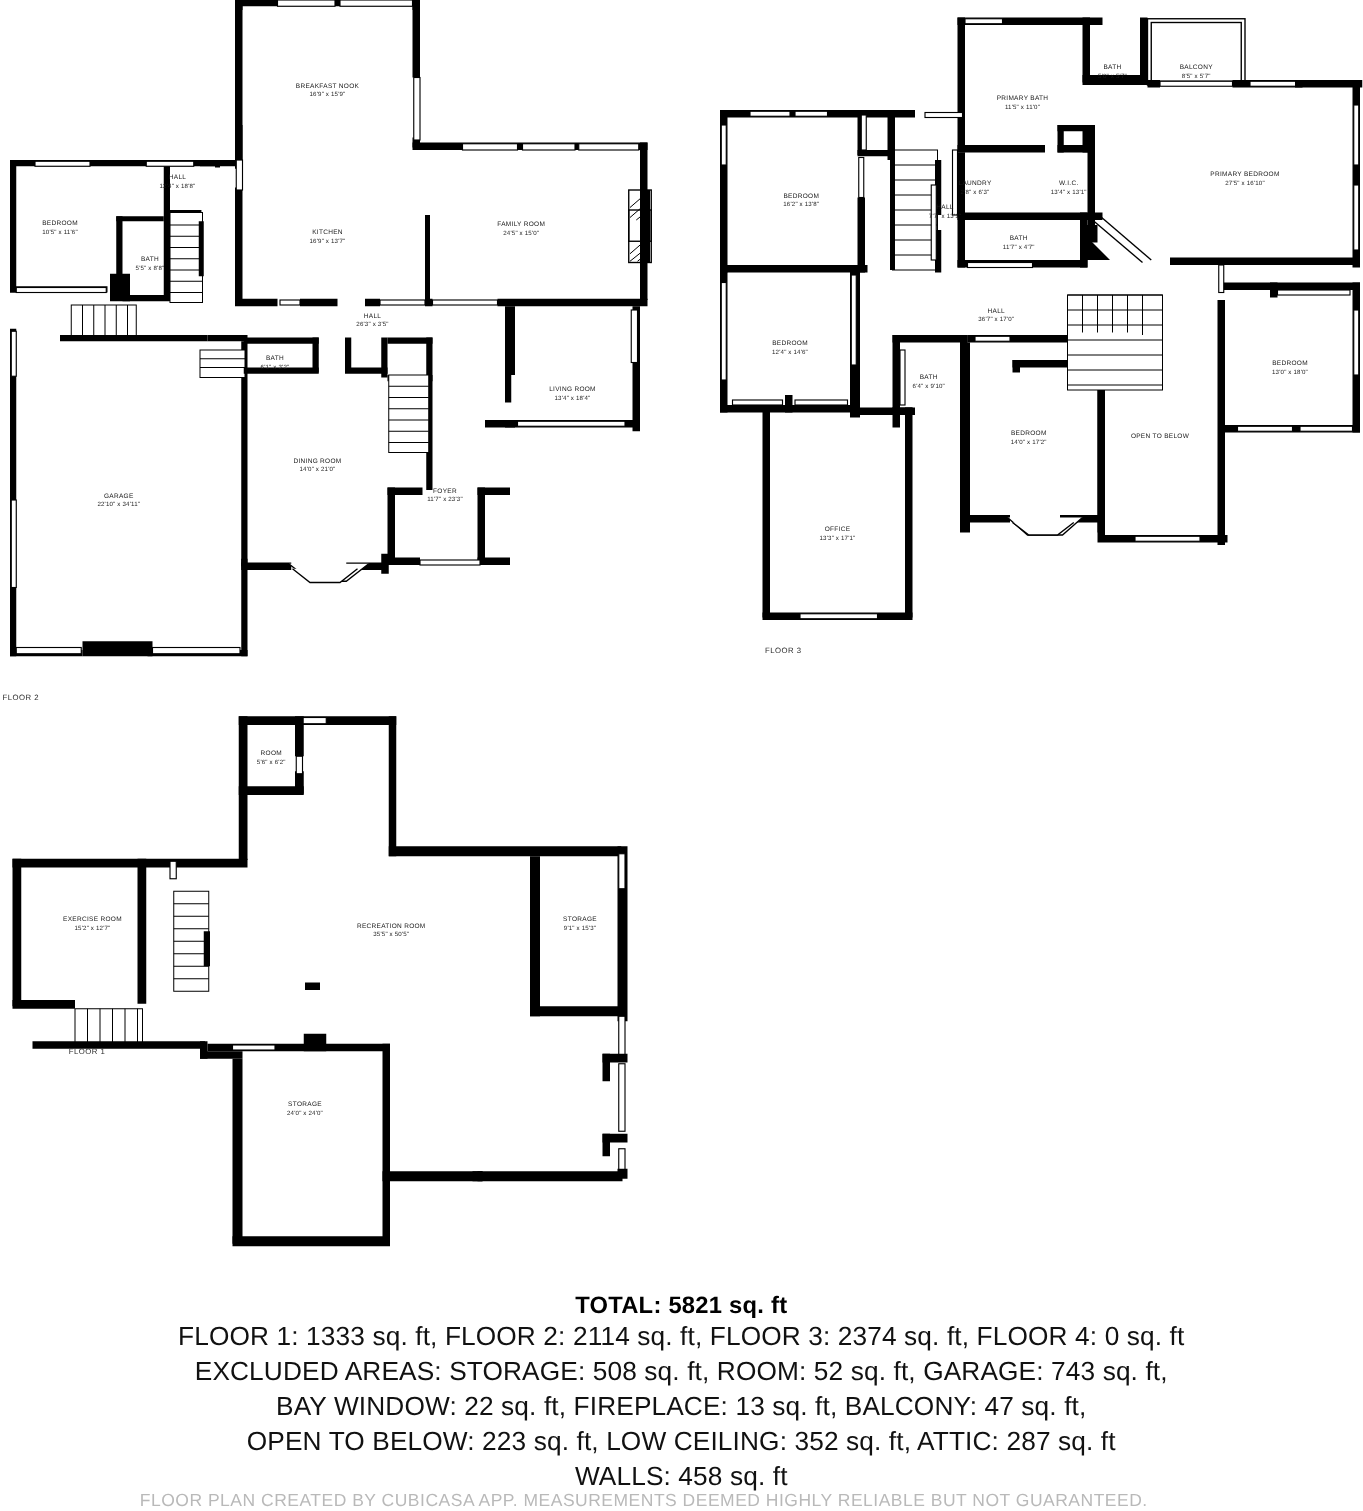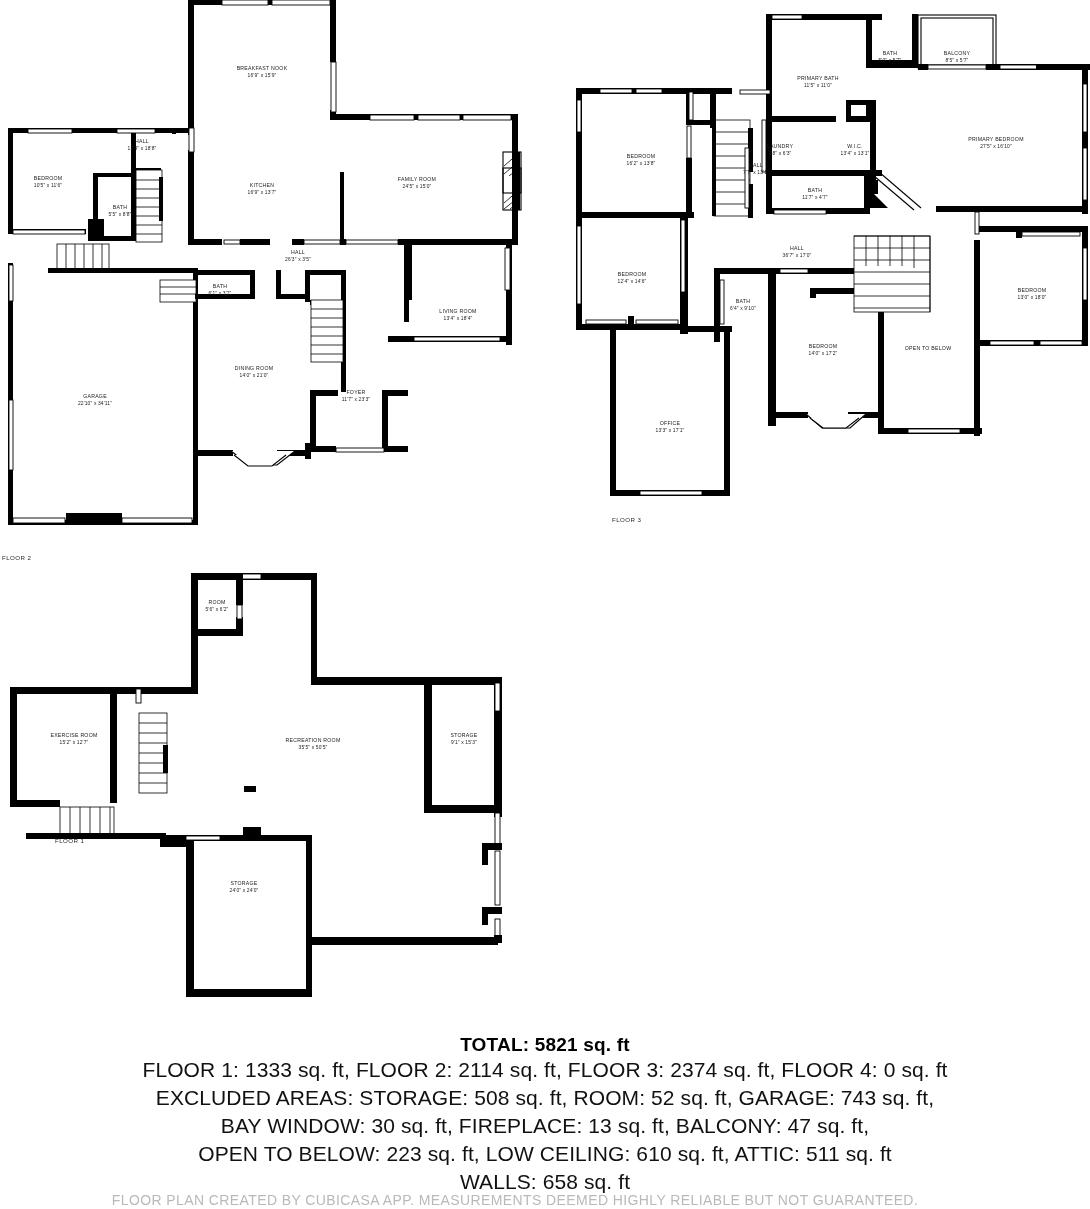--- a/index.html
+++ b/index.html
@@ -507,18 +507,18 @@
     <text class="rdim" x="244" y="337">24'0" x 24'0"</text>
   </g>
   <text class="floortag" x="55" y="288">FLOOR 1</text>
 </svg>
 </div>
 
 <div class="summary" style="top:1034px;">
   <div class="sum-total">TOTAL: 5821 sq. ft</div>
   <div class="sum-line">FLOOR 1: 1333 sq. ft, FLOOR 2: 2114 sq. ft, FLOOR 3: 2374 sq. ft, FLOOR 4: 0 sq. ft</div>
   <div class="sum-line">EXCLUDED AREAS: STORAGE: 508 sq. ft, ROOM: 52 sq. ft, GARAGE: 743 sq. ft,</div>
-  <div class="sum-line">BAY WINDOW: 30 sq. ft, FIREPLACE: 13 sq. ft, BALCONY: 47 sq. ft,</div>
-  <div class="sum-line">OPEN TO BELOW: 223 sq. ft, LOW CEILING: 610 sq. ft, ATTIC: 511 sq. ft</div>
-  <div class="sum-line">WALLS: 658 sq. ft</div>
+  <div class="sum-line">BAY WINDOW: 22 sq. ft, FIREPLACE: 13 sq. ft, BALCONY: 47 sq. ft,</div>
+  <div class="sum-line">OPEN TO BELOW: 223 sq. ft, LOW CEILING: 352 sq. ft, ATTIC: 287 sq. ft</div>
+  <div class="sum-line">WALLS: 458 sq. ft</div>
 </div>
 
 <div class="credit" style="top:1192px;">FLOOR PLAN CREATED BY CUBICASA APP. MEASUREMENTS DEEMED HIGHLY RELIABLE BUT NOT GUARANTEED.</div>
 
 </body></html>

